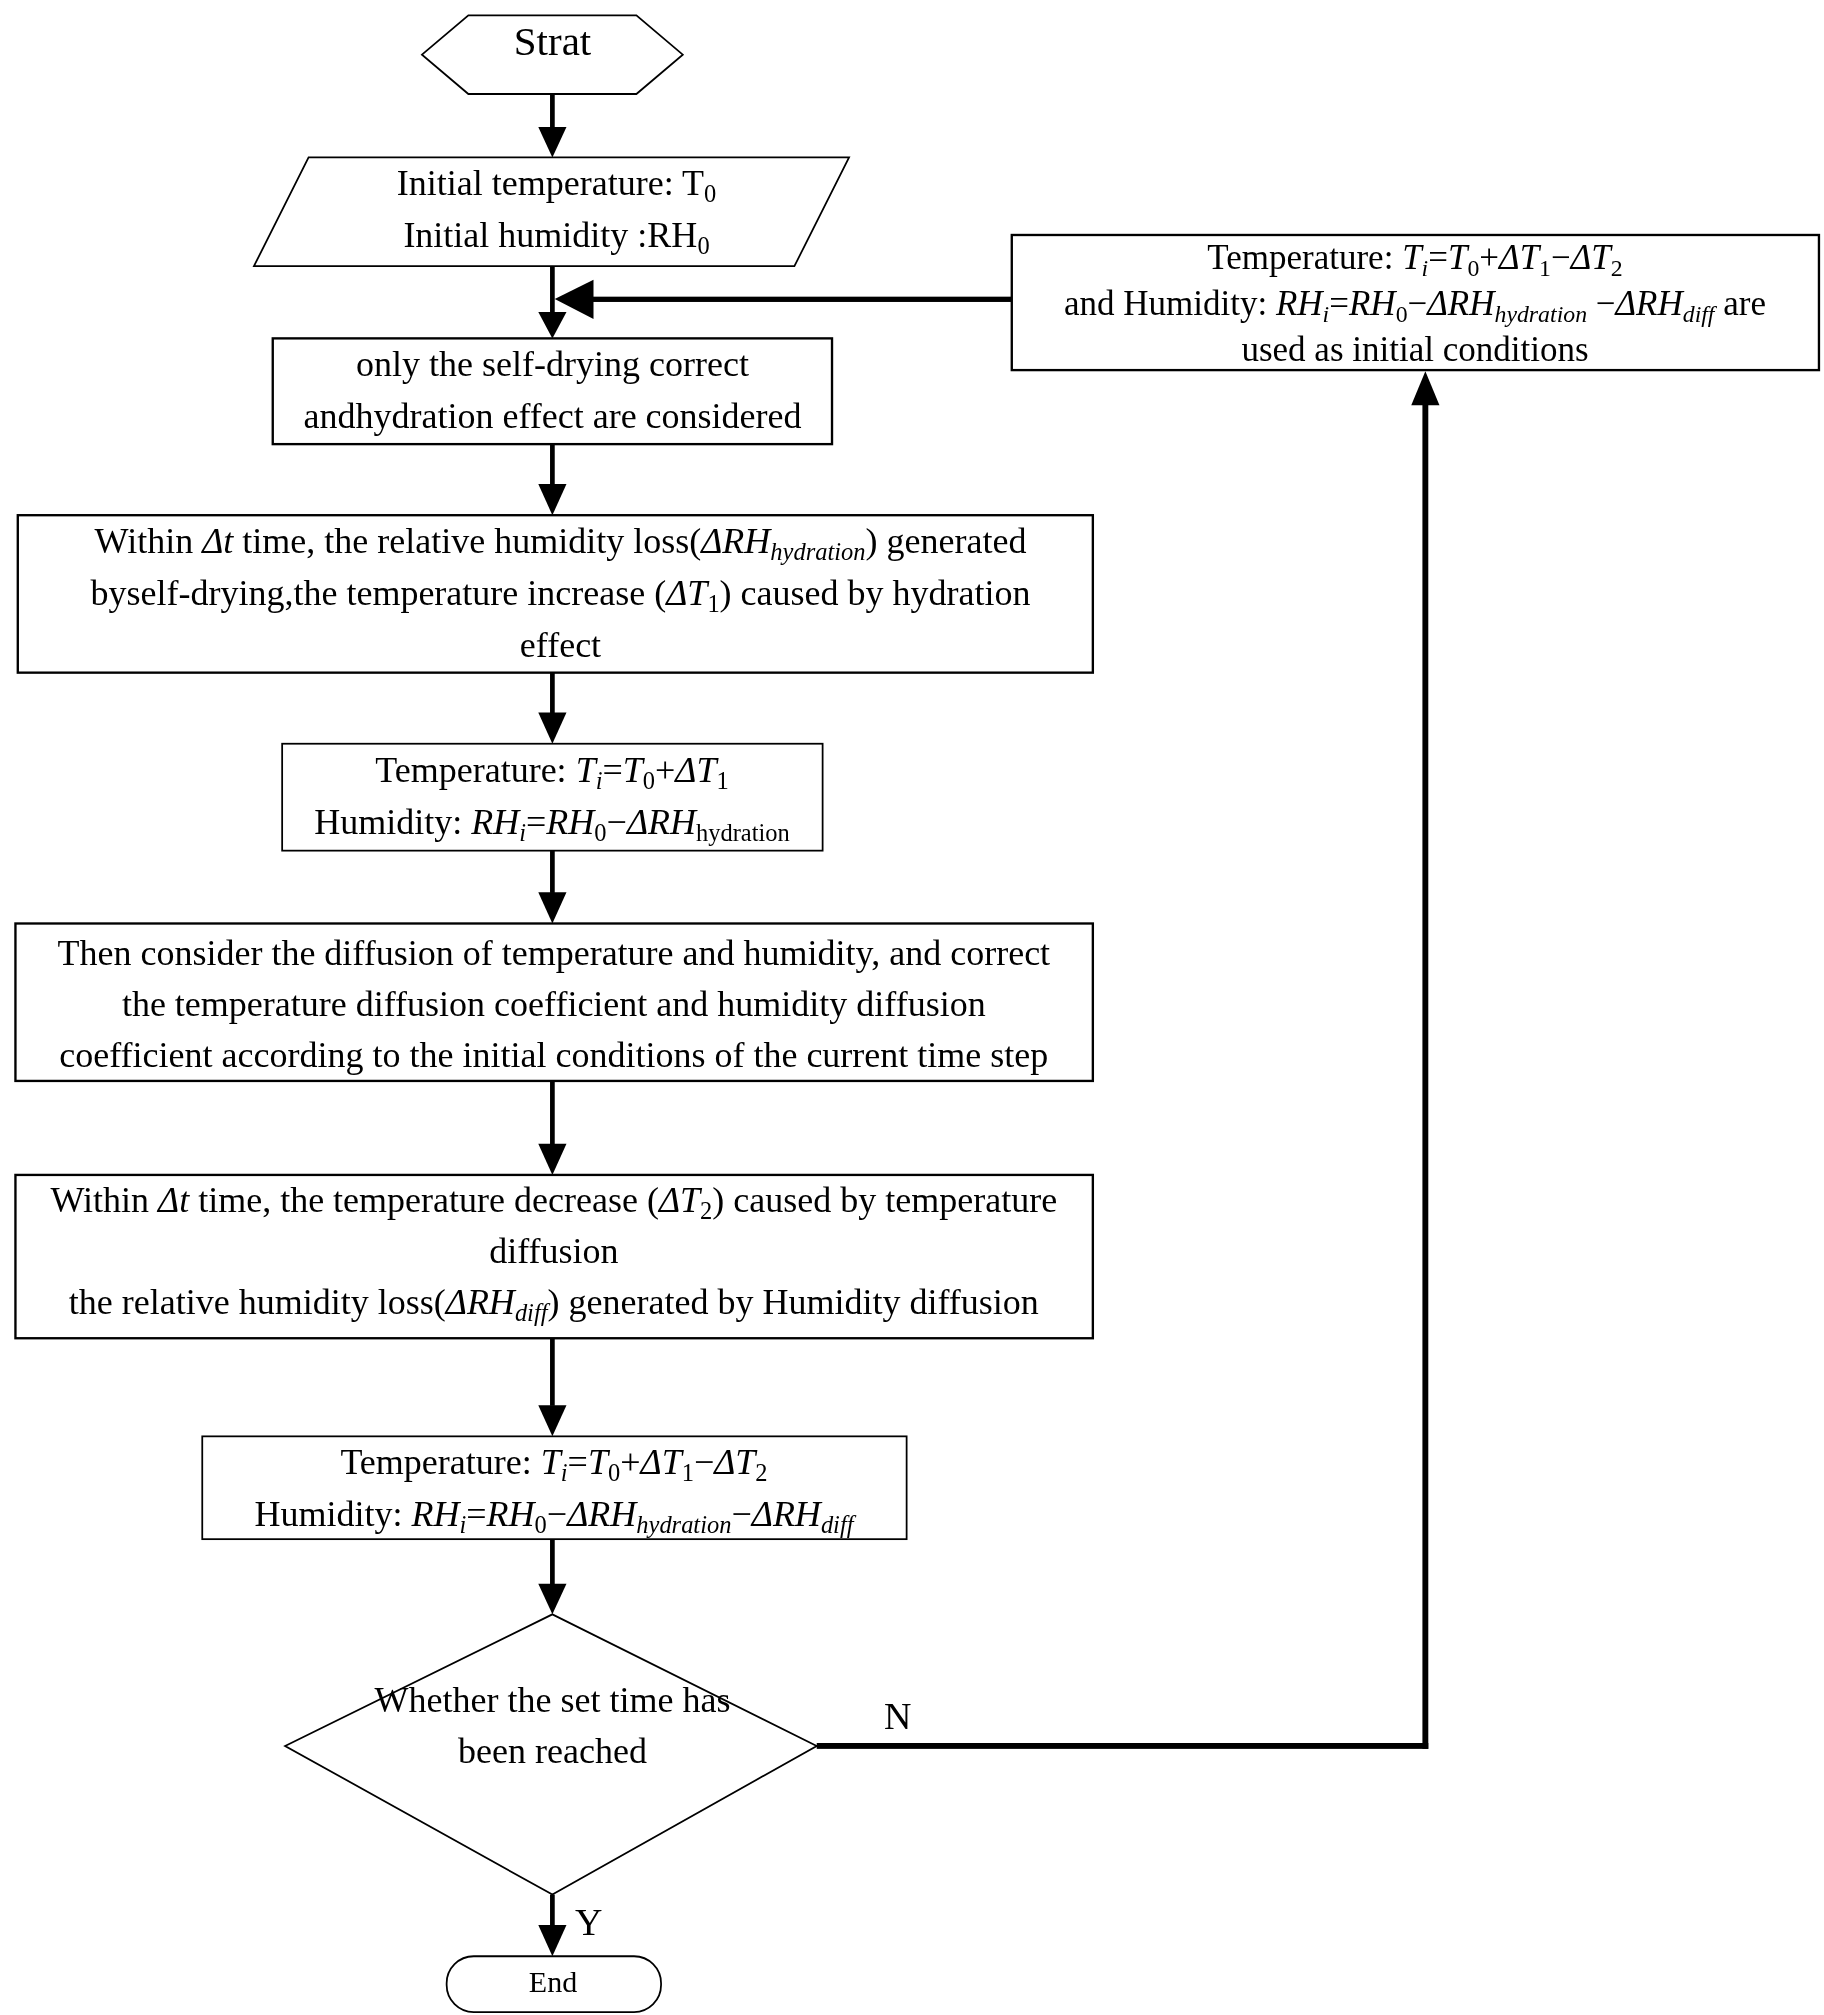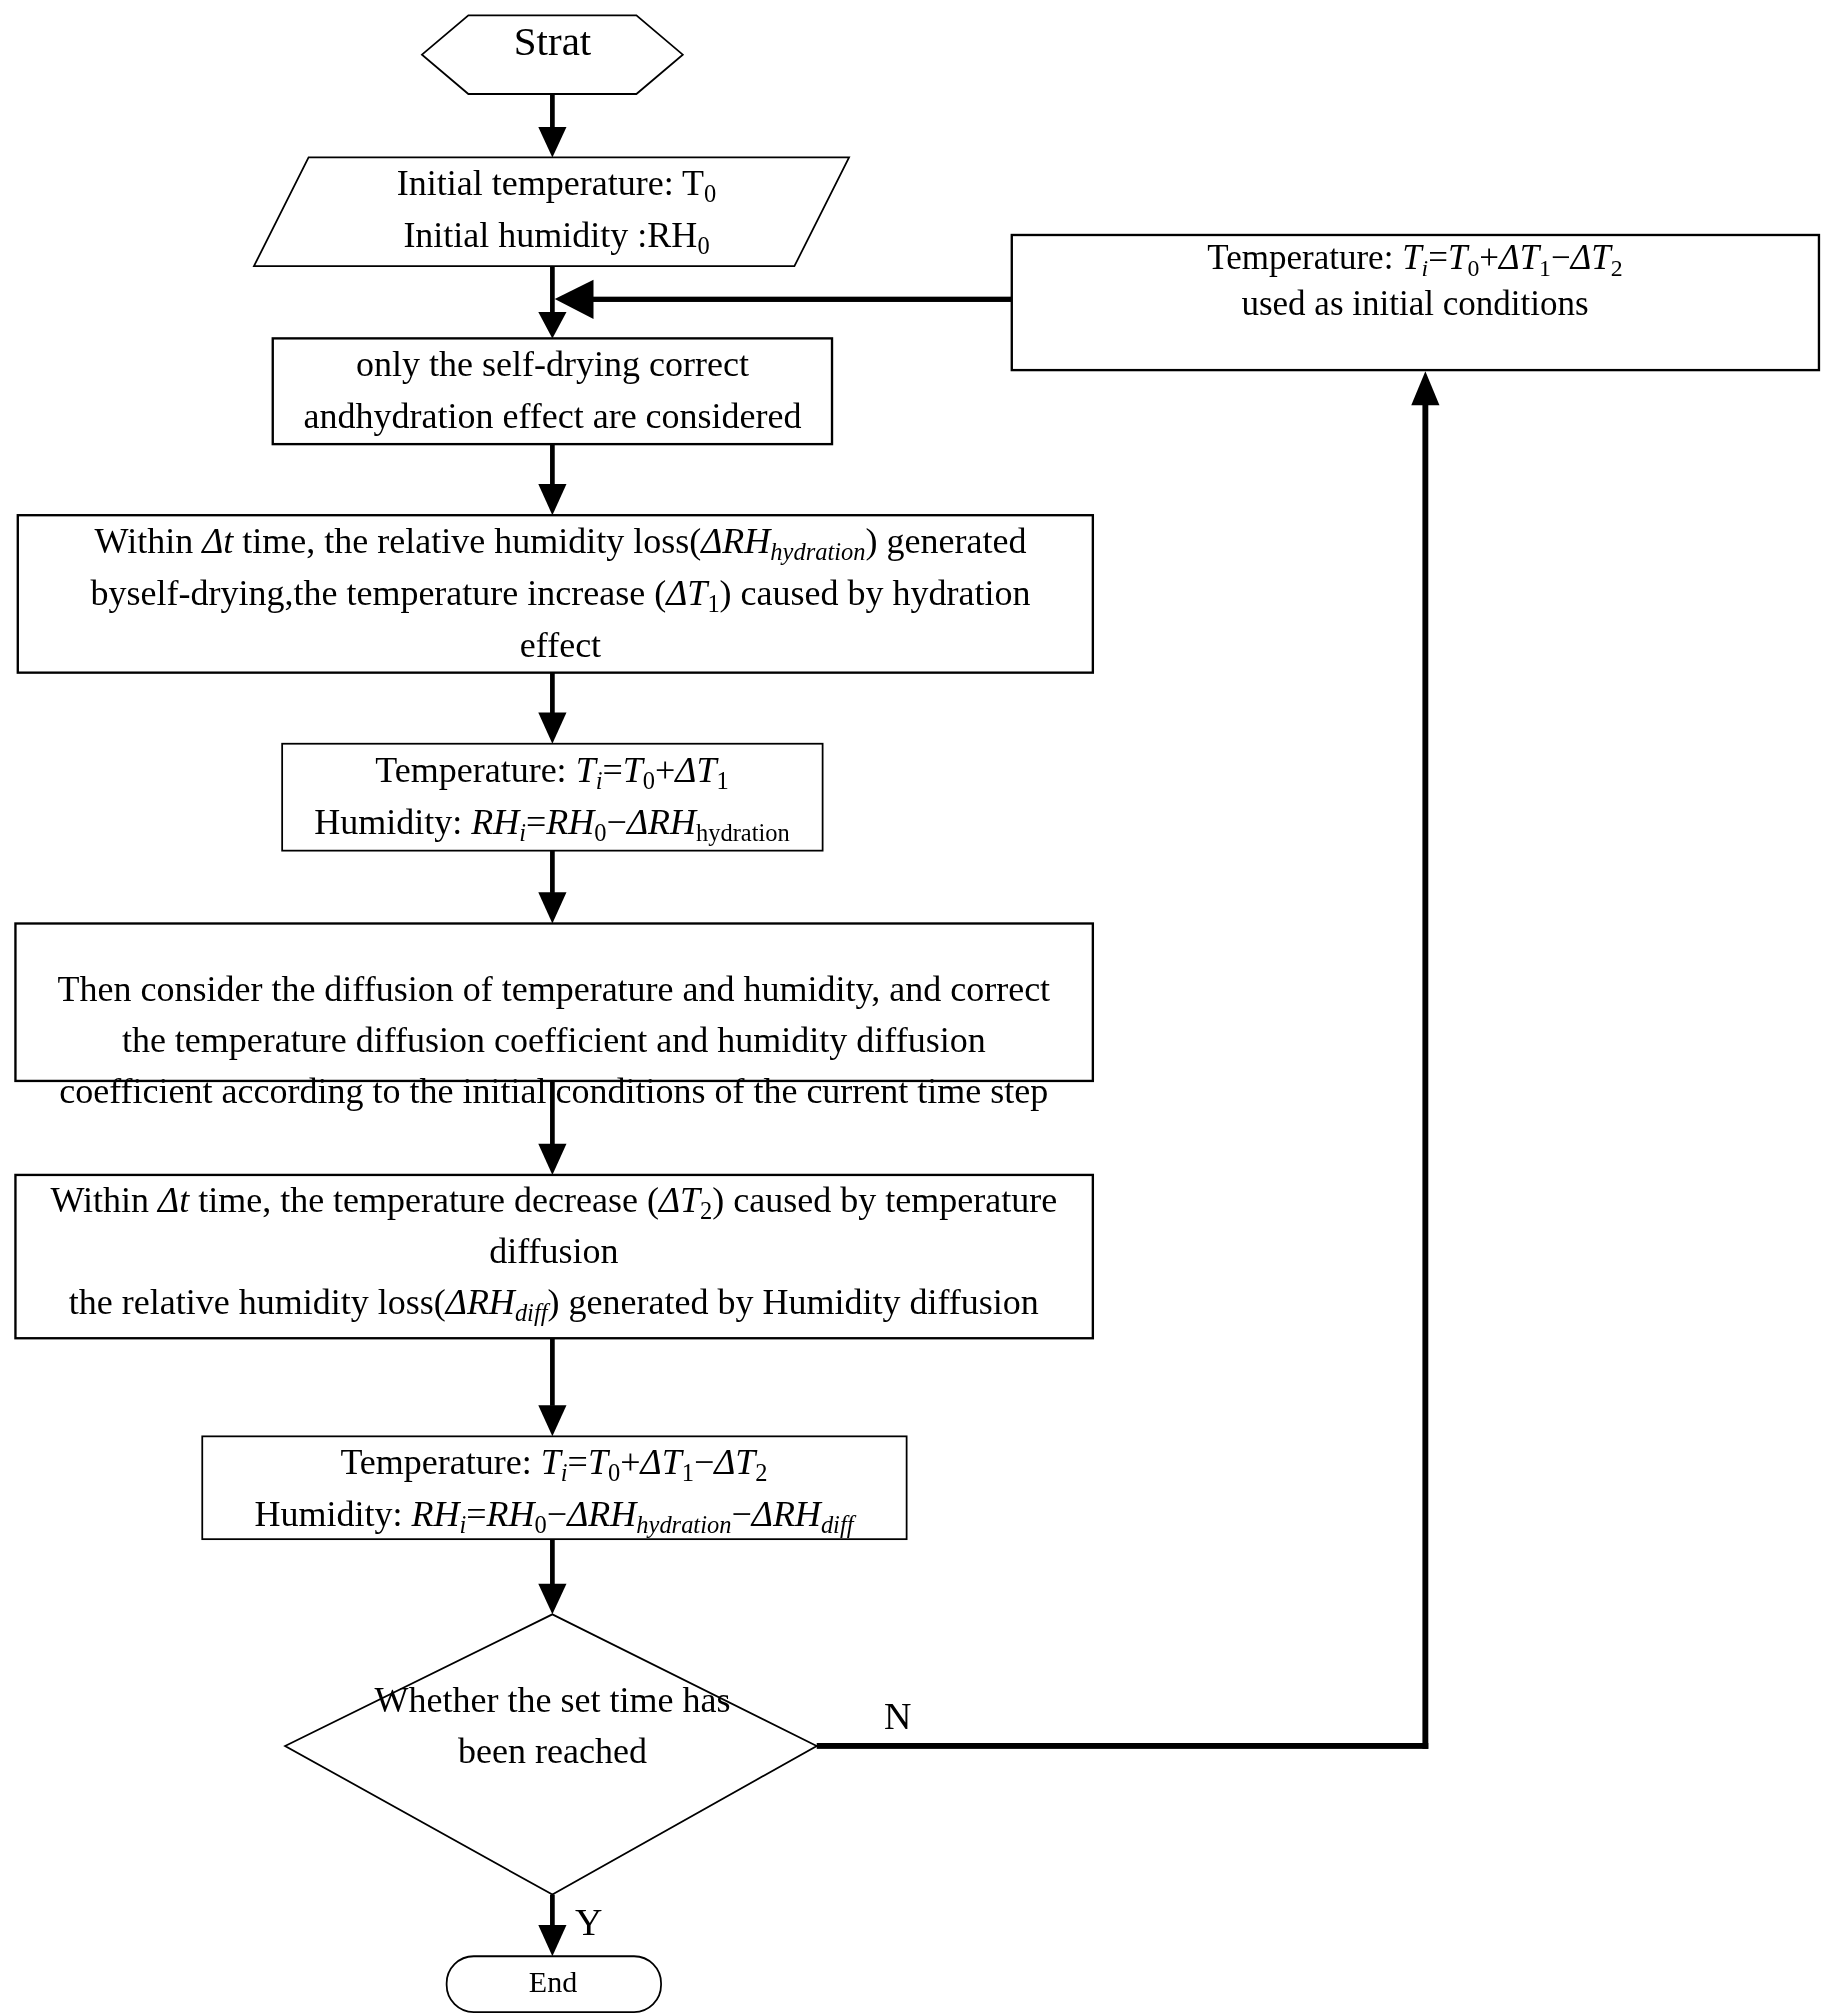--- a/index.html
+++ b/index.html
@@ -102,40 +102,41 @@
     <span class="line">Strat</span>
   </div>
 
   <div class="txt" id="t-init" style="left:267px;top:157px;width:579px;height:109px;">
     <span class="line">Initial temperature: T<sub>0</sub></span>
     <span class="line">Initial humidity :RH<sub>0</sub></span>
   </div>
 
   <div class="txt" id="t-fb" style="left:1014px;top:235px;width:802px;height:135px;">
     <span class="line">Temperature: <i>T<sub>i</sub></i>=<i>T</i><sub>0</sub>+<i>ΔT</i><sub>1</sub>−<i>ΔT</i><sub>2</sub></span>
+    <span class="line">and Humidity: <i>RH<sub>i</sub></i>=<i>RH</i><sub>0</sub>−<i>ΔRH<sub>hydration</sub></i> −<i>ΔRH<sub>diff</sub></i> are</span>
     <span class="line">used as initial conditions</span>
   </div>
 
   <div class="txt" id="t-only" style="left:273px;top:338px;width:559px;height:106px;">
     <span class="line">only the self-drying correct</span>
     <span class="line">andhydration effect are considered</span>
   </div>
 
   <div class="txt" id="t-hyd" style="left:23px;top:515px;width:1075px;height:157px;">
     <span class="line">Within <i>Δt</i> time, the relative humidity loss(<i>ΔRH<sub>hydration</sub></i>) generated</span>
     <span class="line">byself-drying,the temperature increase (<i>ΔT</i><sub>1</sub>) caused by hydration</span>
     <span class="line">effect</span>
   </div>
 
   <div class="txt" id="t-up1" style="left:282px;top:744px;width:540px;height:95px;">
     <span class="line">Temperature: <i>T<sub>i</sub></i>=<i>T</i><sub>0</sub>+<i>ΔT</i><sub>1</sub></span>
     <span class="line">Humidity: <i>RH<sub>i</sub></i>=<i>RH</i><sub>0</sub>−<i>ΔRH</i><sub>hydration</sub></span>
   </div>
 
-  <div class="txt" id="t-then" style="left:15.3px;top:964px;width:1077px;height:157px;">
+  <div class="txt" id="t-then" style="left:15.3px;top:928px;width:1077px;height:157px;">
     <span class="line">Then consider the diffusion of temperature and humidity, and correct</span>
     <span class="line">the temperature diffusion coefficient and humidity diffusion</span>
     <span class="line">coefficient according to the initial conditions of the current time step</span>
   </div>
 
   <div class="txt" id="t-diff" style="left:15.3px;top:1175px;width:1077px;height:163px;">
     <span class="line">Within <i>Δt</i> time, the temperature decrease (<i>ΔT</i><sub>2</sub>) caused by temperature</span>
     <span class="line">diffusion</span>
     <span class="line">the relative humidity loss(<i>ΔRH<sub>diff</sub></i>) generated by Humidity diffusion</span>
   </div>

